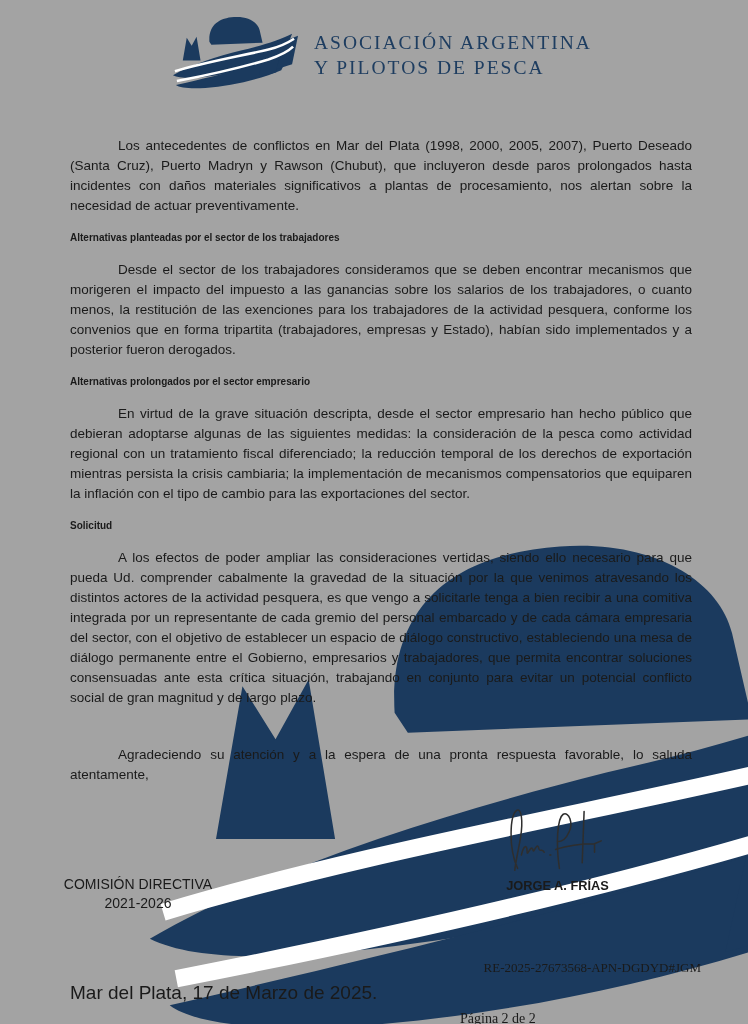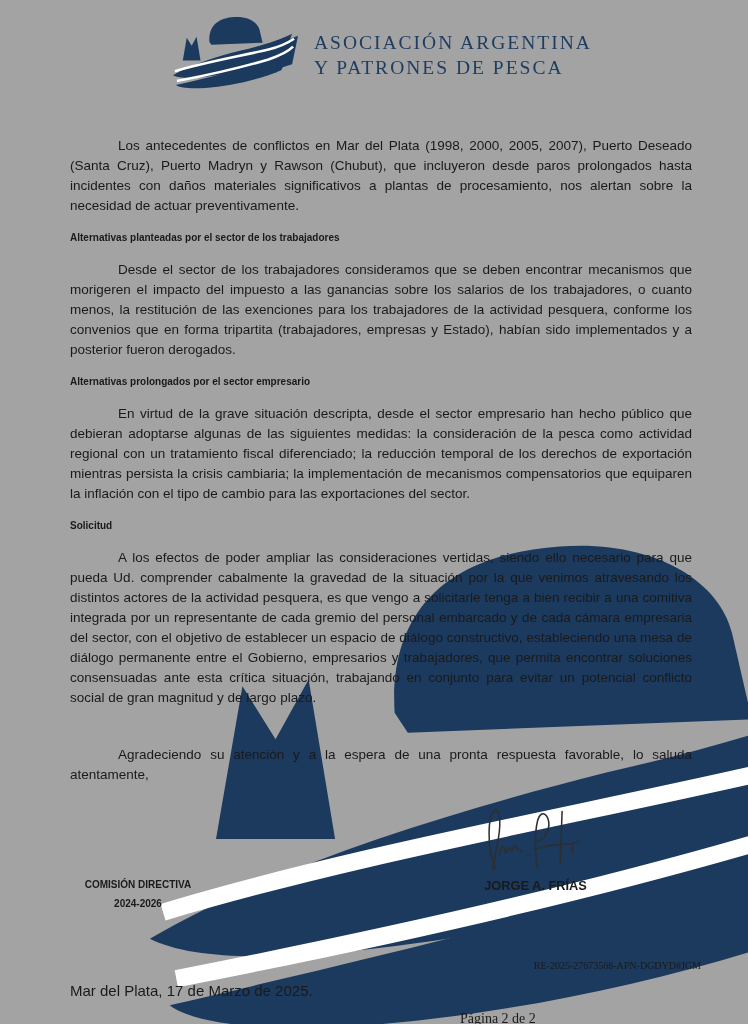--- a/index.html
+++ b/index.html
@@ -42,37 +42,37 @@
   }
   .content p{margin:0 0 12px 0;text-indent:48px;}
   .content h3{
     margin:0 0 12px 0;font-size:10px;line-height:20px;
     font-weight:bold;text-align:left;
   }
   .closing{margin-top:37px !important;}
   
   .committee{
     position:absolute;left:38px;top:875px;width:200px;z-index:1;
-    text-align:center;font-weight:bold;font-size:10px;line-height:19px;
+    text-align:center;font-weight:normal;font-size:14px;line-height:19px;
   }
   .sign-block{
-    position:absolute;left:428px;top:800px;width:215px;z-index:1;
+    position:absolute;left:450px;top:800px;width:215px;z-index:1;
     text-align:center;font-weight:bold;font-size:12.8px;line-height:19px;
   }
   .scribble{width:125px;height:76px;margin:0 auto;display:block;}
   .scribble path{stroke:#2e2e2e;stroke-width:1.6;fill:none;stroke-linecap:round;}
   
   .ref-code{
     position:absolute;right:47px;top:960px;z-index:1;
     font-family:"Liberation Serif","DejaVu Serif",serif;
-    font-size:10px;
+    font-size:13px;
   }
   .place-date{
     position:absolute;left:70px;top:982px;z-index:1;
-    font-size:15px;
+    font-size:19px;
   }
   .page-indicator{
     position:absolute;left:460px;top:1011px;z-index:1;
     font-family:"Liberation Serif","DejaVu Serif",serif;
     font-size:14px;
   }
 </style>
 </head>
 <body>
 
@@ -95,38 +95,38 @@
           <path class="hull" d="M97,33 L115,26 L108,60 L90,65 Z"></path>
           <path class="hull" d="M117,28 L130,23 L124,52 L108,57 Z"></path>
           <path class="wave" d="M5,59 C35,50 70,44 100,37 C112,34 120,30 126,26"></path>
           <path class="wave" d="M7,69 C38,63 70,56 100,47 C112,43 120,39 125,34"></path>
         </g>
       </defs>
       <use href="#boat-shape"></use>
     </svg>
     <div class="org-title">
       <div>ASOCIACIÓN ARGENTINA</div>
-      <div>Y PATRONES DE PESCA</div>
+      <div>Y PILOTOS DE PESCA</div>
     </div>
   </div>
 
   <div class="content">
     <p>Los antecedentes de conflictos en Mar del Plata (1998, 2000, 2005, 2007), Puerto Deseado (Santa Cruz), Puerto Madryn y Rawson (Chubut), que incluyeron desde paros prolongados hasta incidentes con daños materiales significativos a plantas de procesamiento, nos alertan sobre la necesidad de actuar preventivamente.</p>
     <h3>Alternativas planteadas por el sector de los trabajadores</h3>
     <p>Desde el sector de los trabajadores consideramos que se deben encontrar mecanismos que morigeren el impacto del impuesto a las ganancias sobre los salarios de los trabajadores, o cuanto menos, la restitución de las exenciones para los trabajadores de la actividad pesquera, conforme los convenios que en forma tripartita (trabajadores, empresas y Estado), habían sido implementados y a posterior fueron derogados.</p>
     <h3>Alternativas prolongados por el sector empresario</h3>
     <p>En virtud de la grave situación descripta, desde el sector empresario han hecho público que debieran adoptarse algunas de las siguientes medidas: la consideración de la pesca como actividad regional con un tratamiento fiscal diferenciado; la reducción temporal de los derechos de exportación mientras persista la crisis cambiaria; la implementación de mecanismos compensatorios que equiparen la inflación con el tipo de cambio para las exportaciones del sector.</p>
     <h3>Solicitud</h3>
     <p>A los efectos de poder ampliar las consideraciones vertidas, siendo ello necesario para que pueda Ud. comprender cabalmente la gravedad de la situación por la que venimos atravesando los distintos actores de la actividad pesquera, es que vengo a solicitarle tenga a bien recibir a una comitiva integrada por un representante de cada gremio del personal embarcado y de cada cámara empresaria del sector, con el objetivo de establecer un espacio de diálogo constructivo, estableciendo una mesa de diálogo permanente entre el Gobierno, empresarios y trabajadores, que permita encontrar soluciones consensuadas ante esta crítica situación, trabajando en conjunto para evitar un potencial conflicto social de gran magnitud y de largo plazo.</p>
     <p class="closing">Agradeciendo su atención y a la espera de una pronta respuesta favorable, lo saluda atentamente,</p>
   </div>
 
   <div class="committee">
     <div>COMISIÓN DIRECTIVA</div>
-    <div>2024-2026</div>
+    <div>2021-2026</div>
   </div>
 
   <div class="sign-block">
     <svg class="scribble" viewBox="0 0 120 80">
       <path d="M18,72 C8,50 10,16 17,11 C22,8 24,22 21,40 C19,52 16,64 15,74"></path>
       <path d="M22,58 C24,48 28,46 28,54 C28,61 32,46 34,52 C35,58 38,44 40,50 C41,56 44,50 46,55"></path>
       <path d="M52,58 L53,58"></path>
       <path d="M62,72 C58,45 60,19 66,15 C72,12 77,24 72,34 C69,41 64,44 60,44"></path>
       <path d="M88,12 L86,66"></path>
       <path d="M58,52 C70,48 84,46 99,46 L99,55 M99,46 L106,43"></path>

